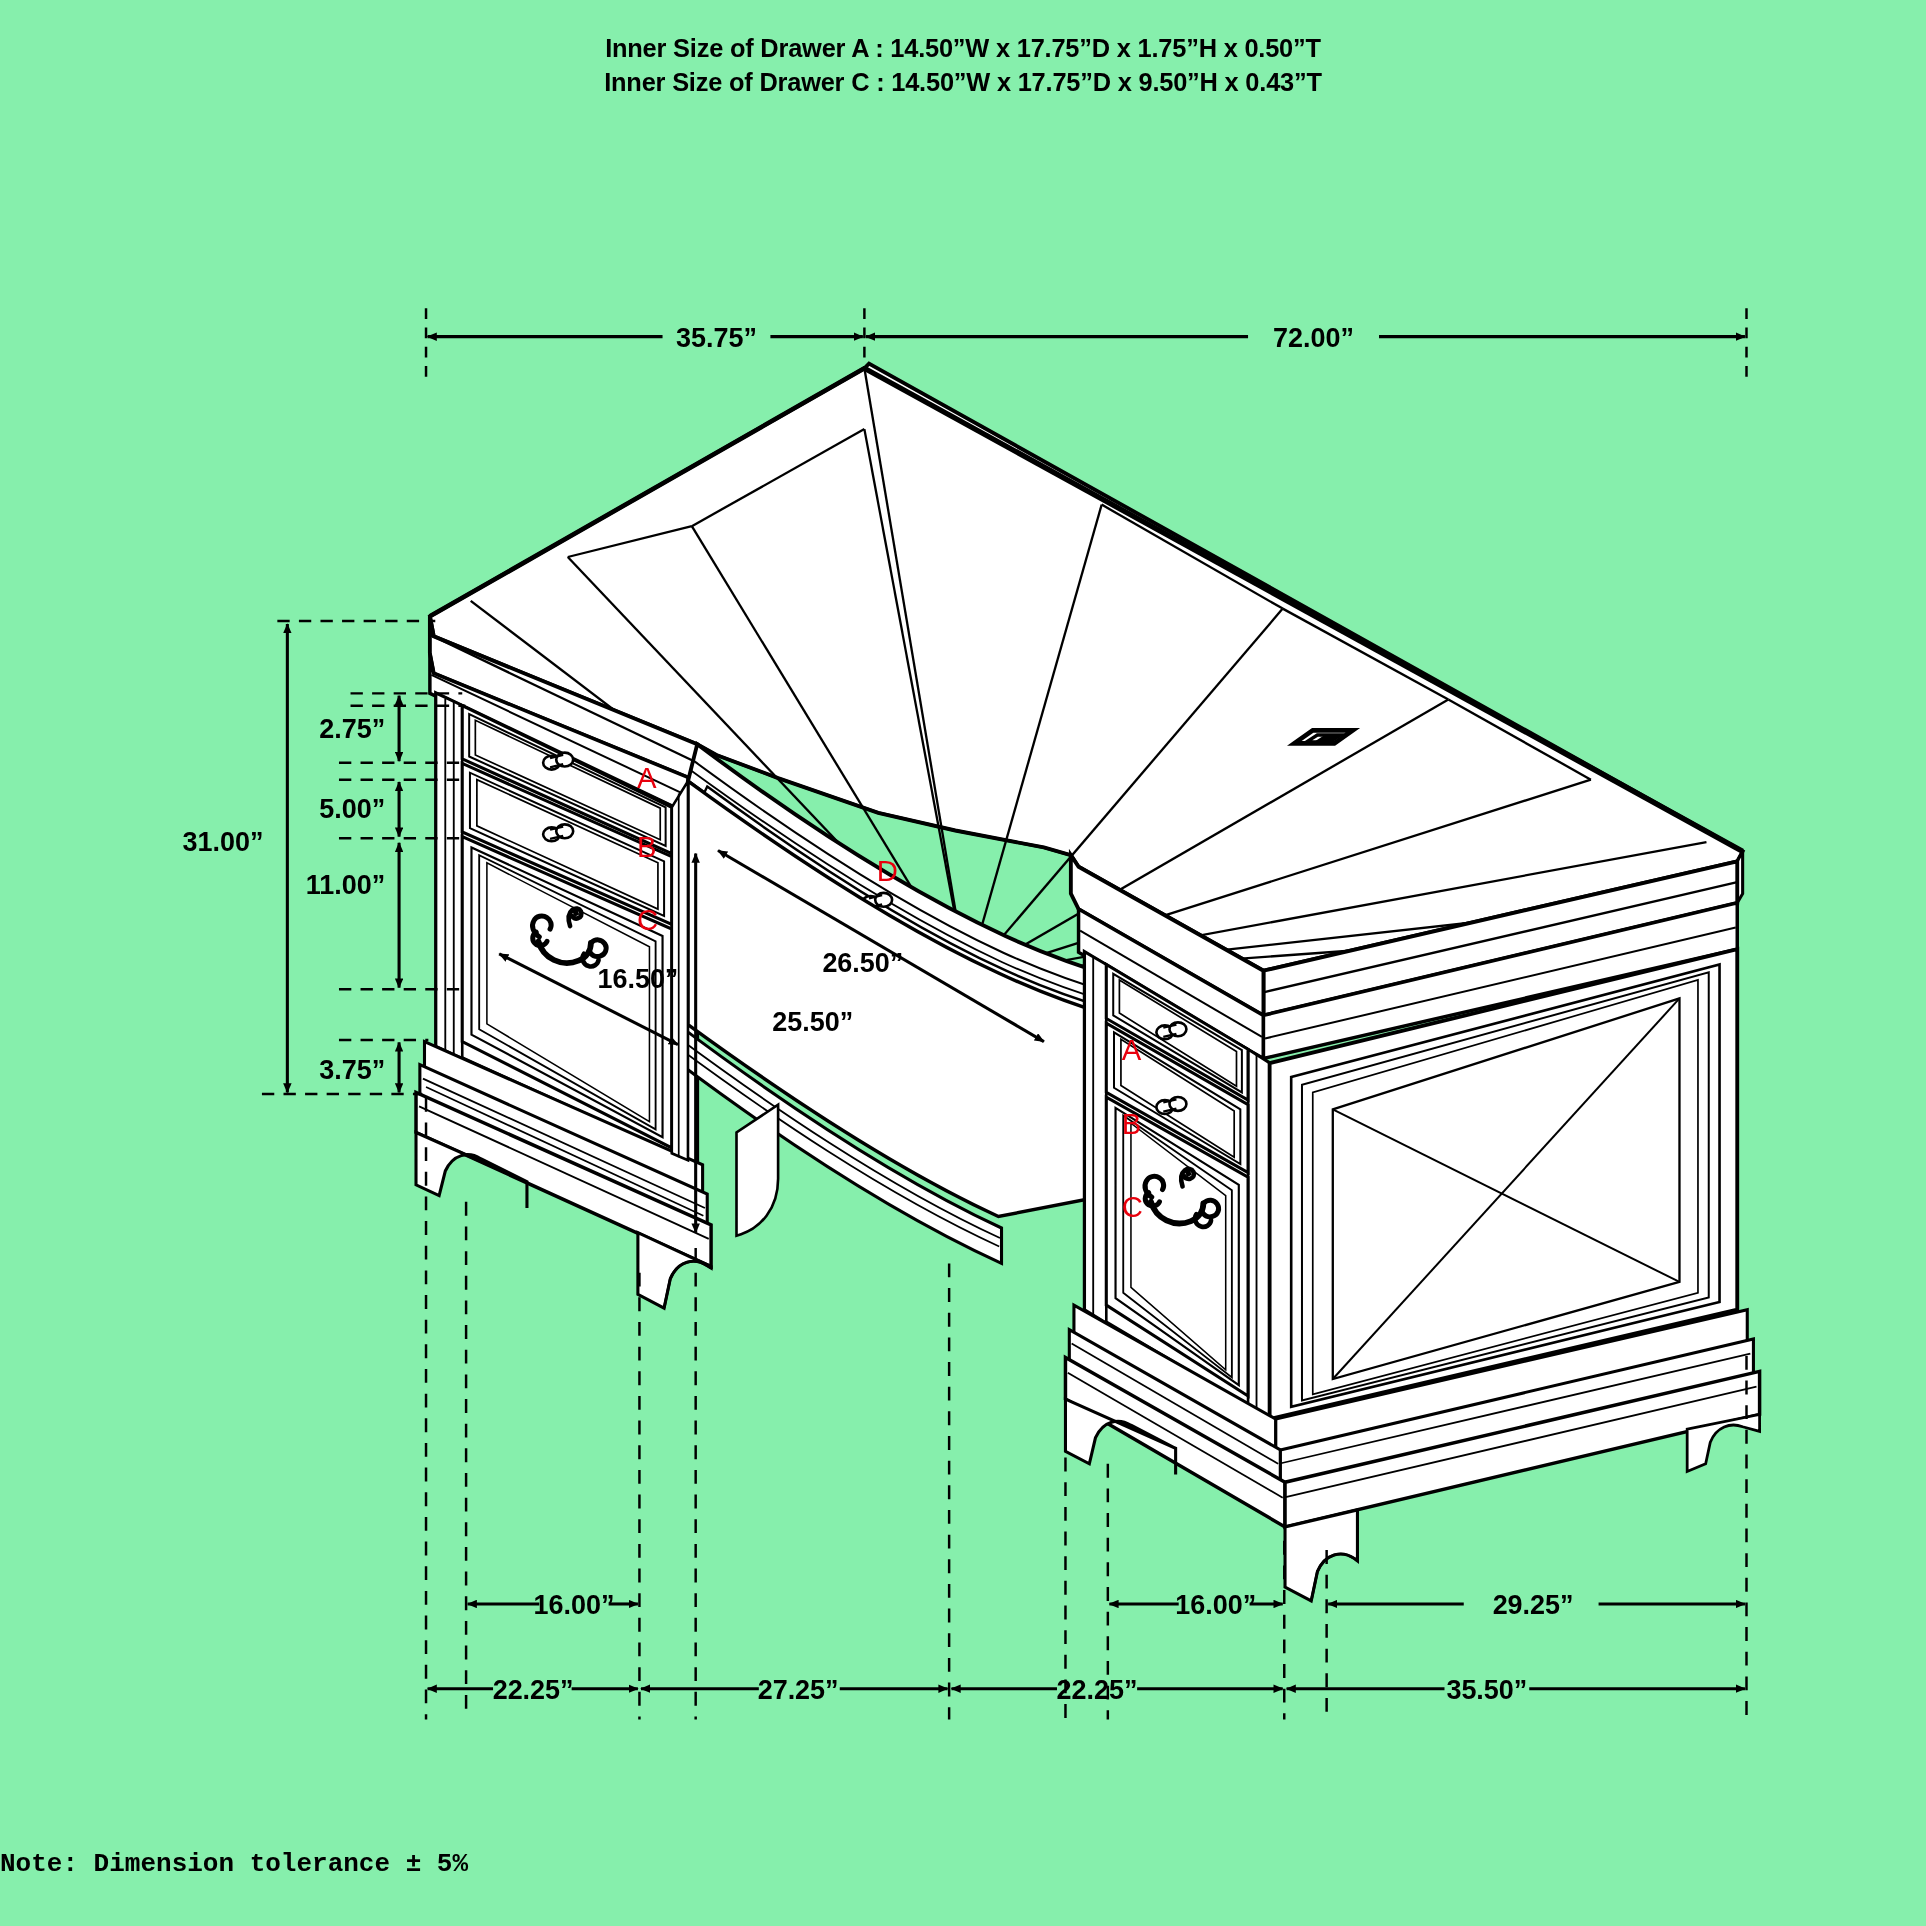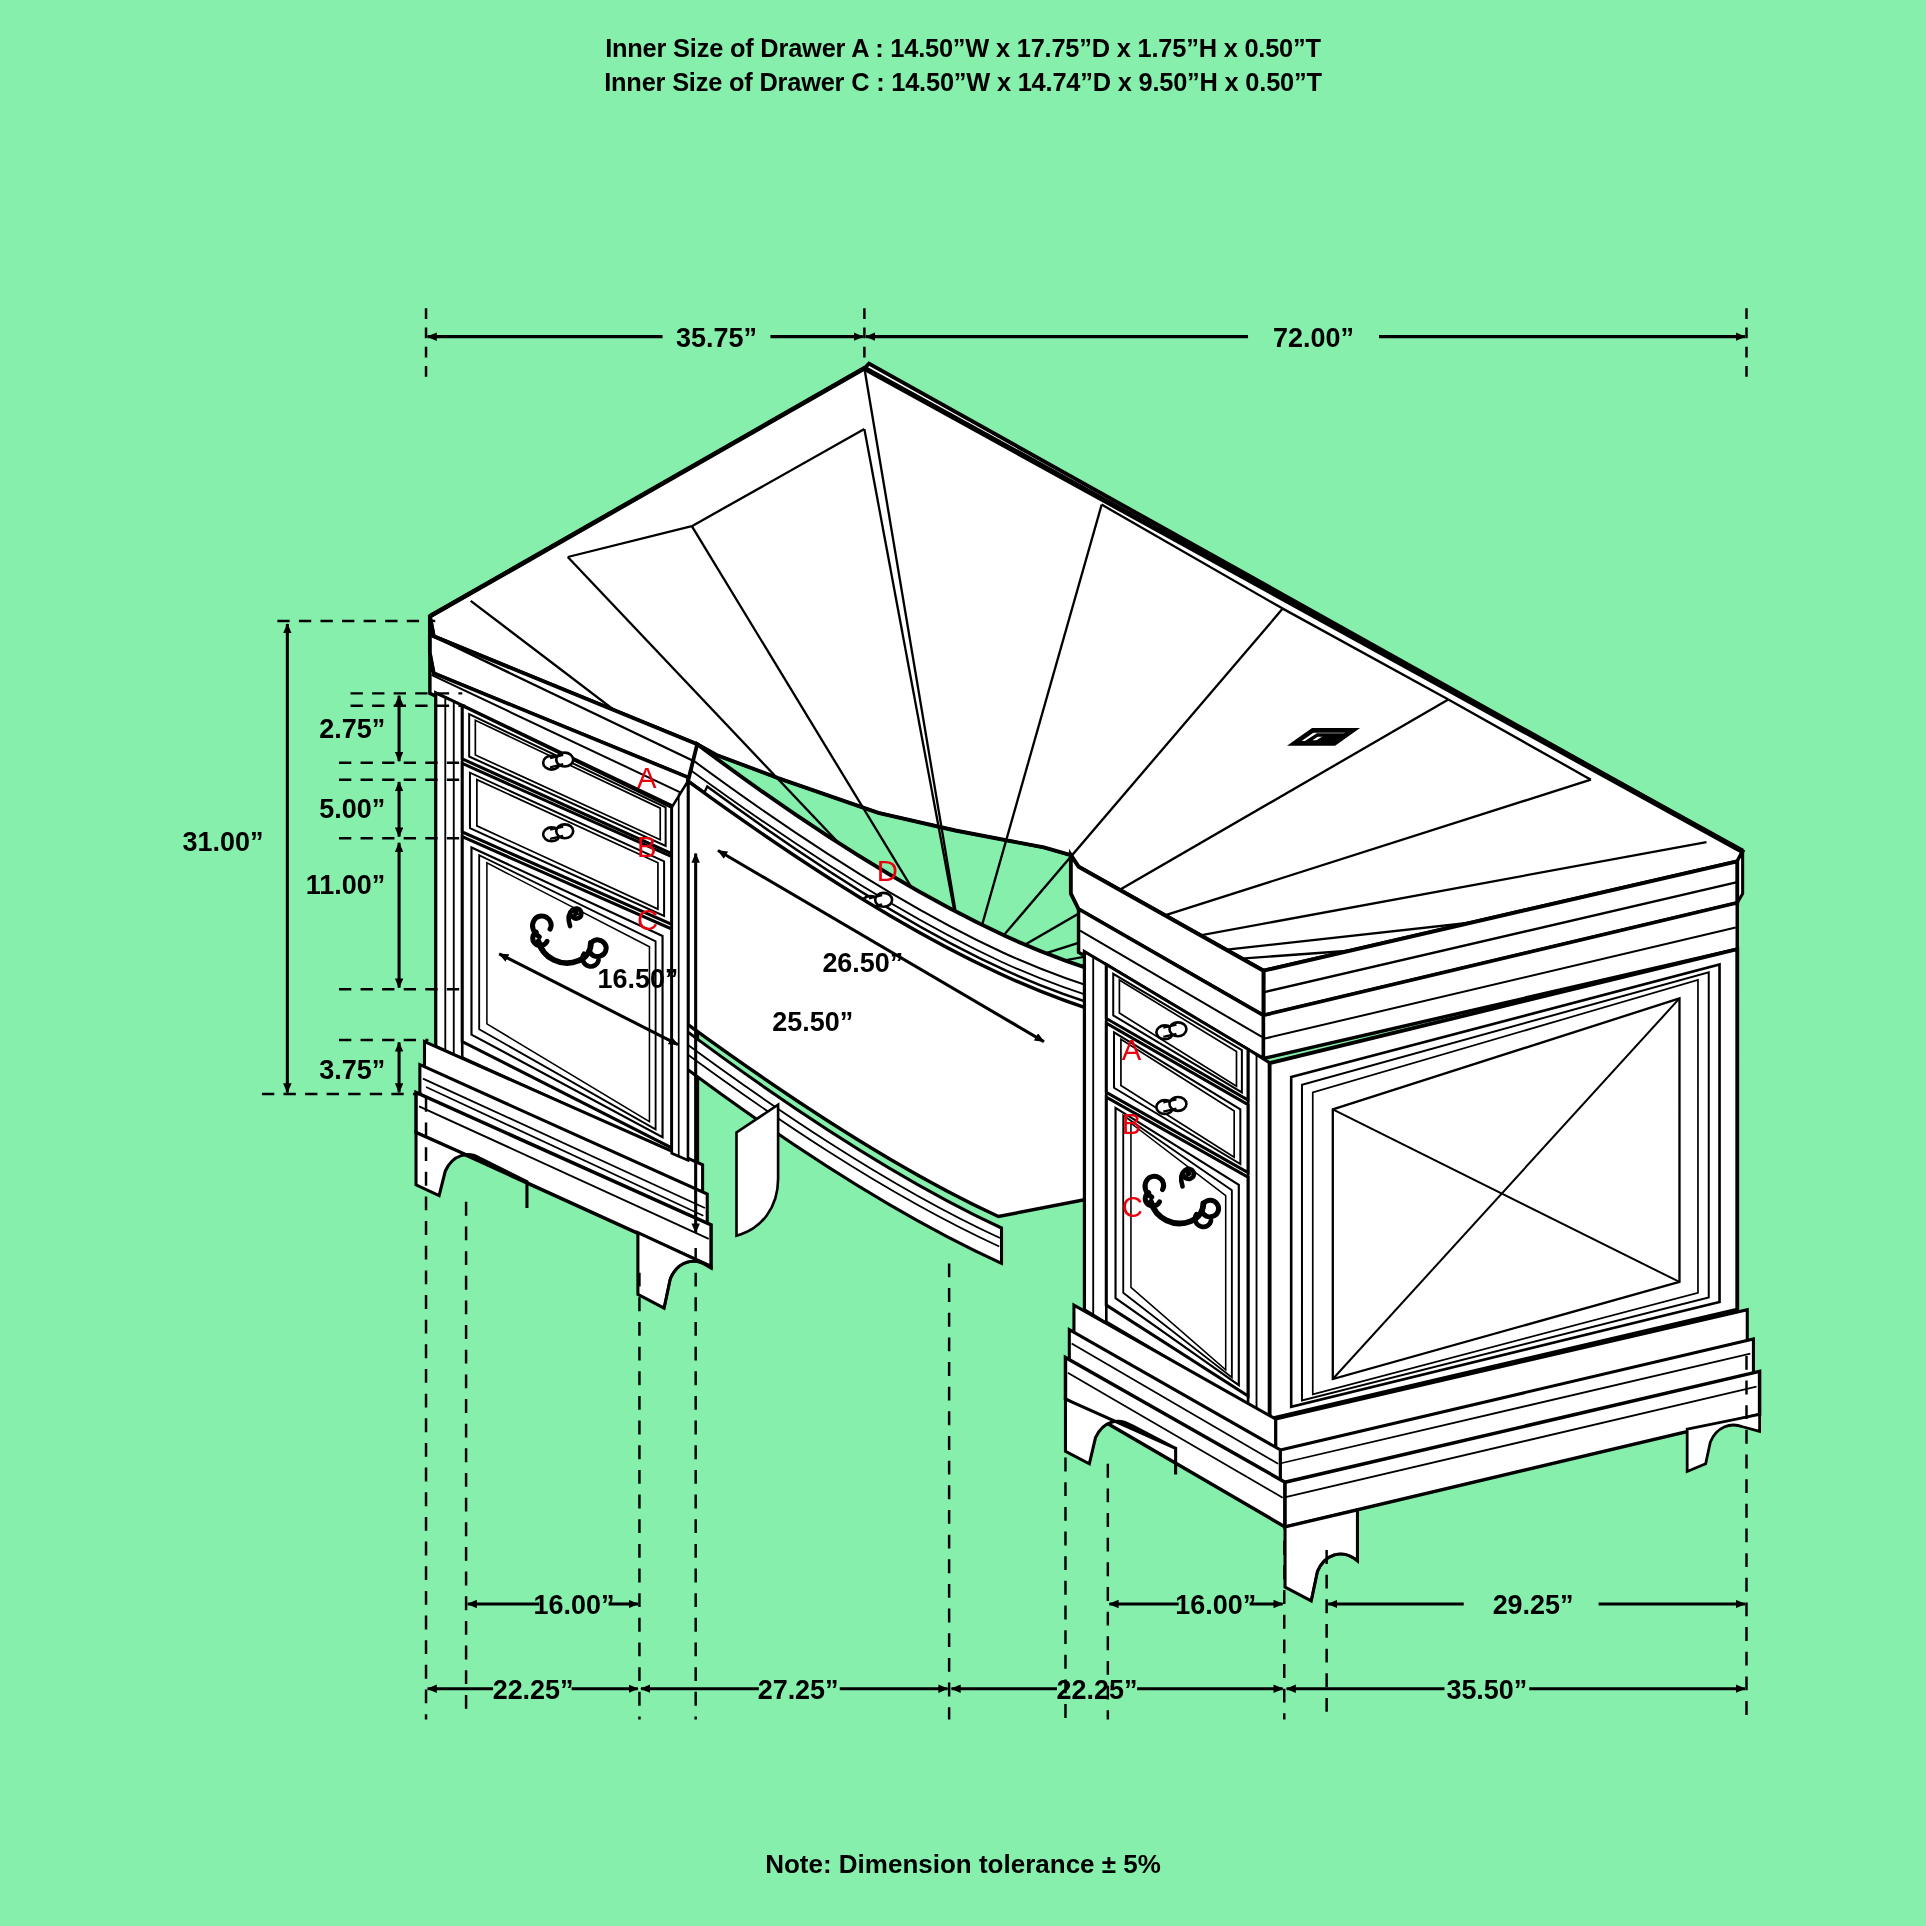--- a/index.html
+++ b/index.html
@@ -4,36 +4,36 @@
 <style>
   html,body{margin:0;padding:0;background:#fff;}
   body{width:1926px;height:1926px;position:relative;
        font-family:"Liberation Sans","DejaVu Sans",sans-serif;
        -webkit-font-smoothing:antialiased;}
   #page{position:absolute;inset:0;width:1926px;height:1926px;overflow:hidden;background:#86efac;padding-left:29px;}
 
   .spec-header{position:absolute;left:0;top:31px;width:1926px;text-align:center;}
   .spec-line{font-size:25.4px;font-weight:bold;color:#000;line-height:1.34;letter-spacing:-0.2px;white-space:nowrap;}
 
-  .note-footer{position:absolute;left:0;top:1849px;width:1926px;text-align:center;}
+  .note-footer{position:absolute;left:0;top:1849px;width:1926px;font-family:Liberation Mono, monospace;}
   .note-text{font-size:26px;font-weight:bold;color:#000;white-space:nowrap;}
 
   svg.stage{position:absolute;left:0;top:0;width:1926px;height:1926px;}
 
   .dimtext{font-family:"Liberation Sans","DejaVu Sans",sans-serif;font-size:35px;font-weight:bold;fill:#000;}
   .drawerlabel{font-family:"Liberation Sans","DejaVu Sans",sans-serif;font-size:38px;fill:#e8000d;font-weight:normal;}
 </style>
 </head>
 <body>
 
 <div id="page">
 
   <div class="spec-header">
     <div class="spec-line">Inner Size of Drawer A : 14.50”W x 17.75”D x 1.75”H x 0.50”T</div>
-    <div class="spec-line">Inner Size of Drawer C : 14.50”W x 14.74”D x 9.50”H x 0.50”T</div>
+    <div class="spec-line">Inner Size of Drawer C : 14.50”W x 17.75”D x 9.50”H x 0.43”T</div>
   </div>
 
   <svg class="stage" viewBox="0 0 2500 2500">
     <defs>
       <marker id="ah" markerWidth="13" markerHeight="11" refX="12" refY="5.5" orient="auto" markerUnits="userSpaceOnUse">
         <path d="M0,0 L13,5.5 L0,11 z" fill="#000"></path>
       </marker>
       <marker id="ahS" markerWidth="13" markerHeight="11" refX="1" refY="5.5" orient="auto" markerUnits="userSpaceOnUse">
         <path d="M13,0 L0,5.5 L13,11 z" fill="#000"></path>
       </marker>

